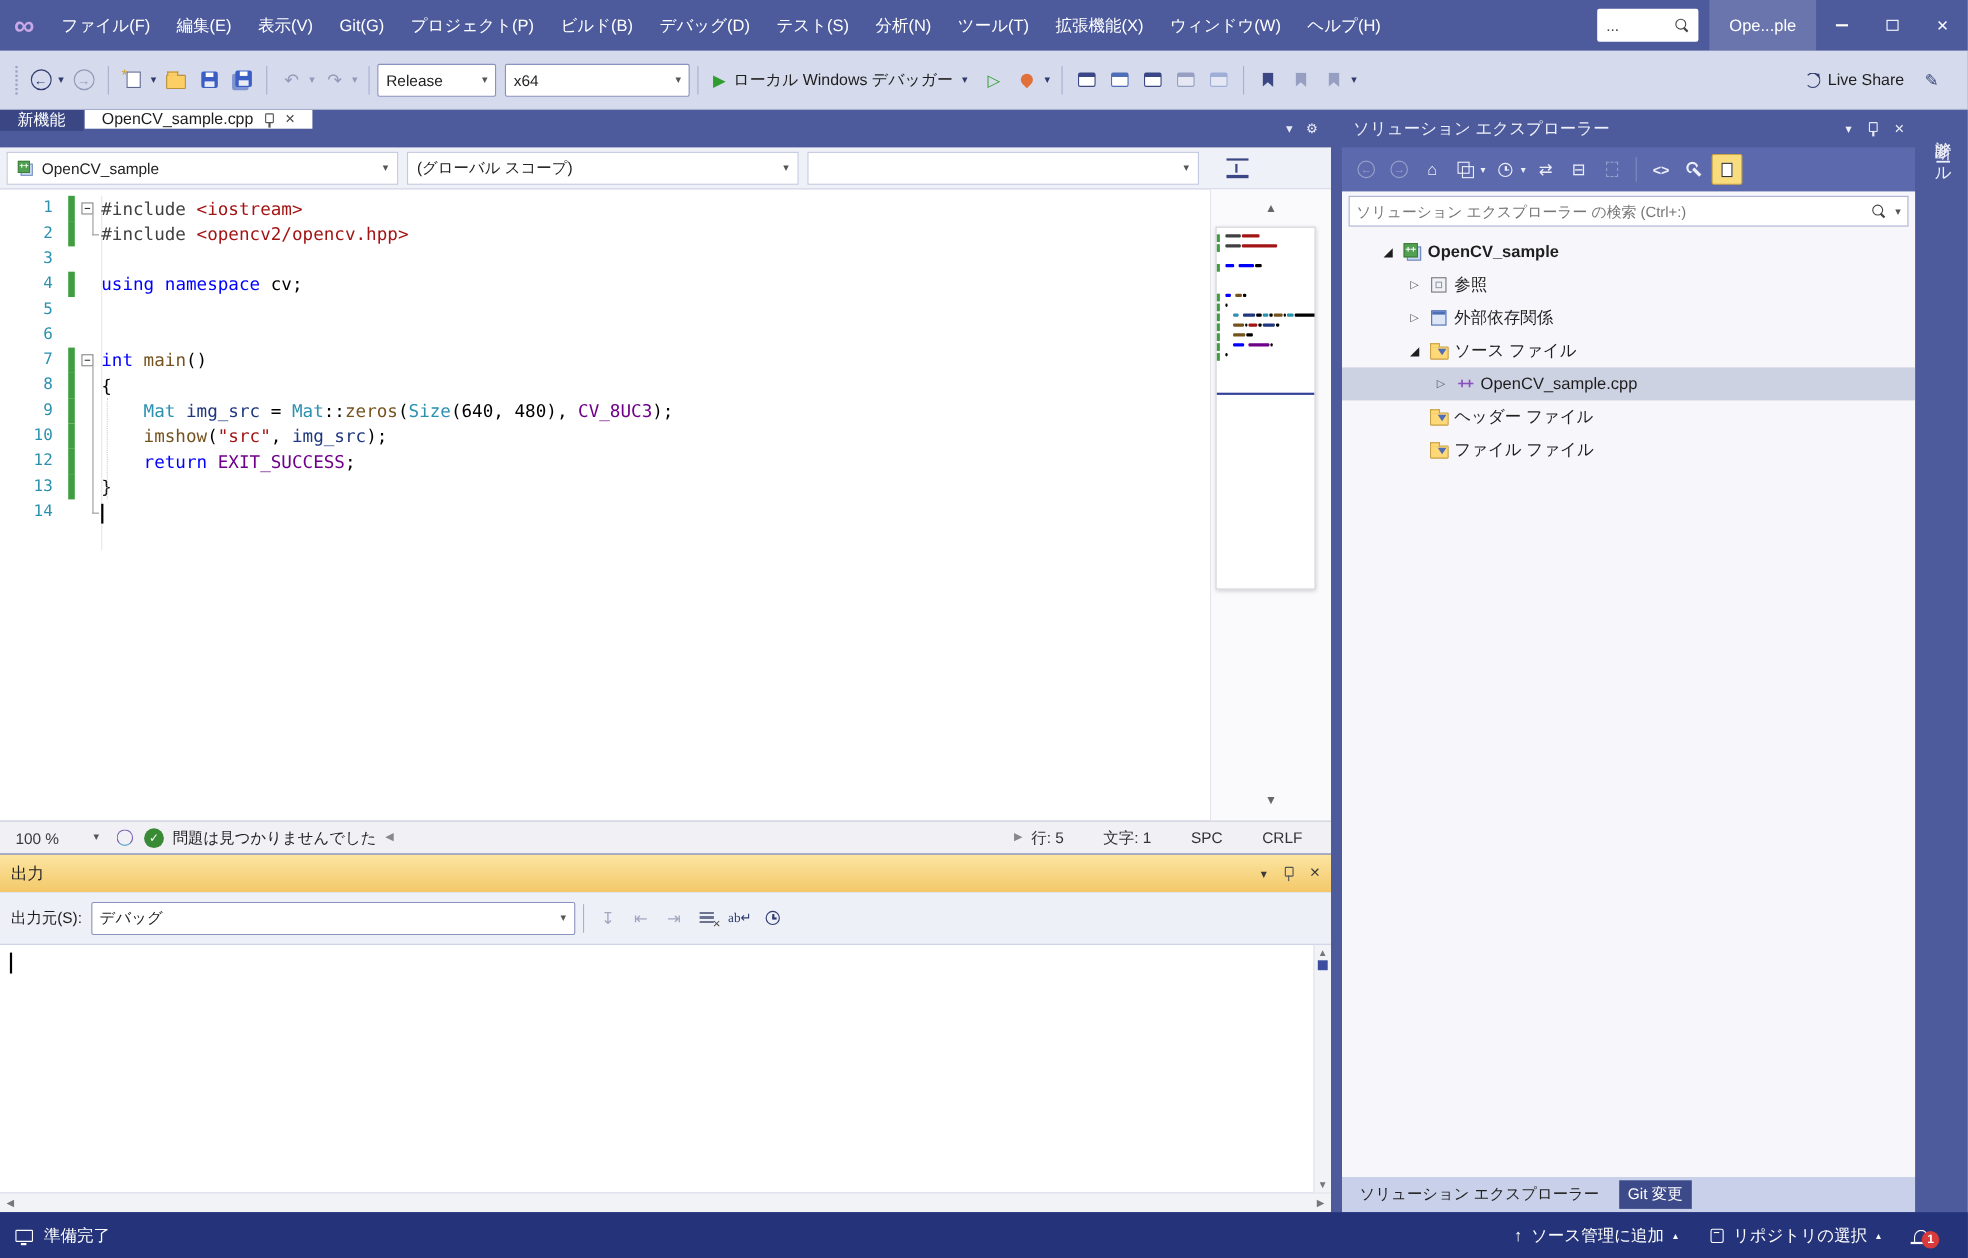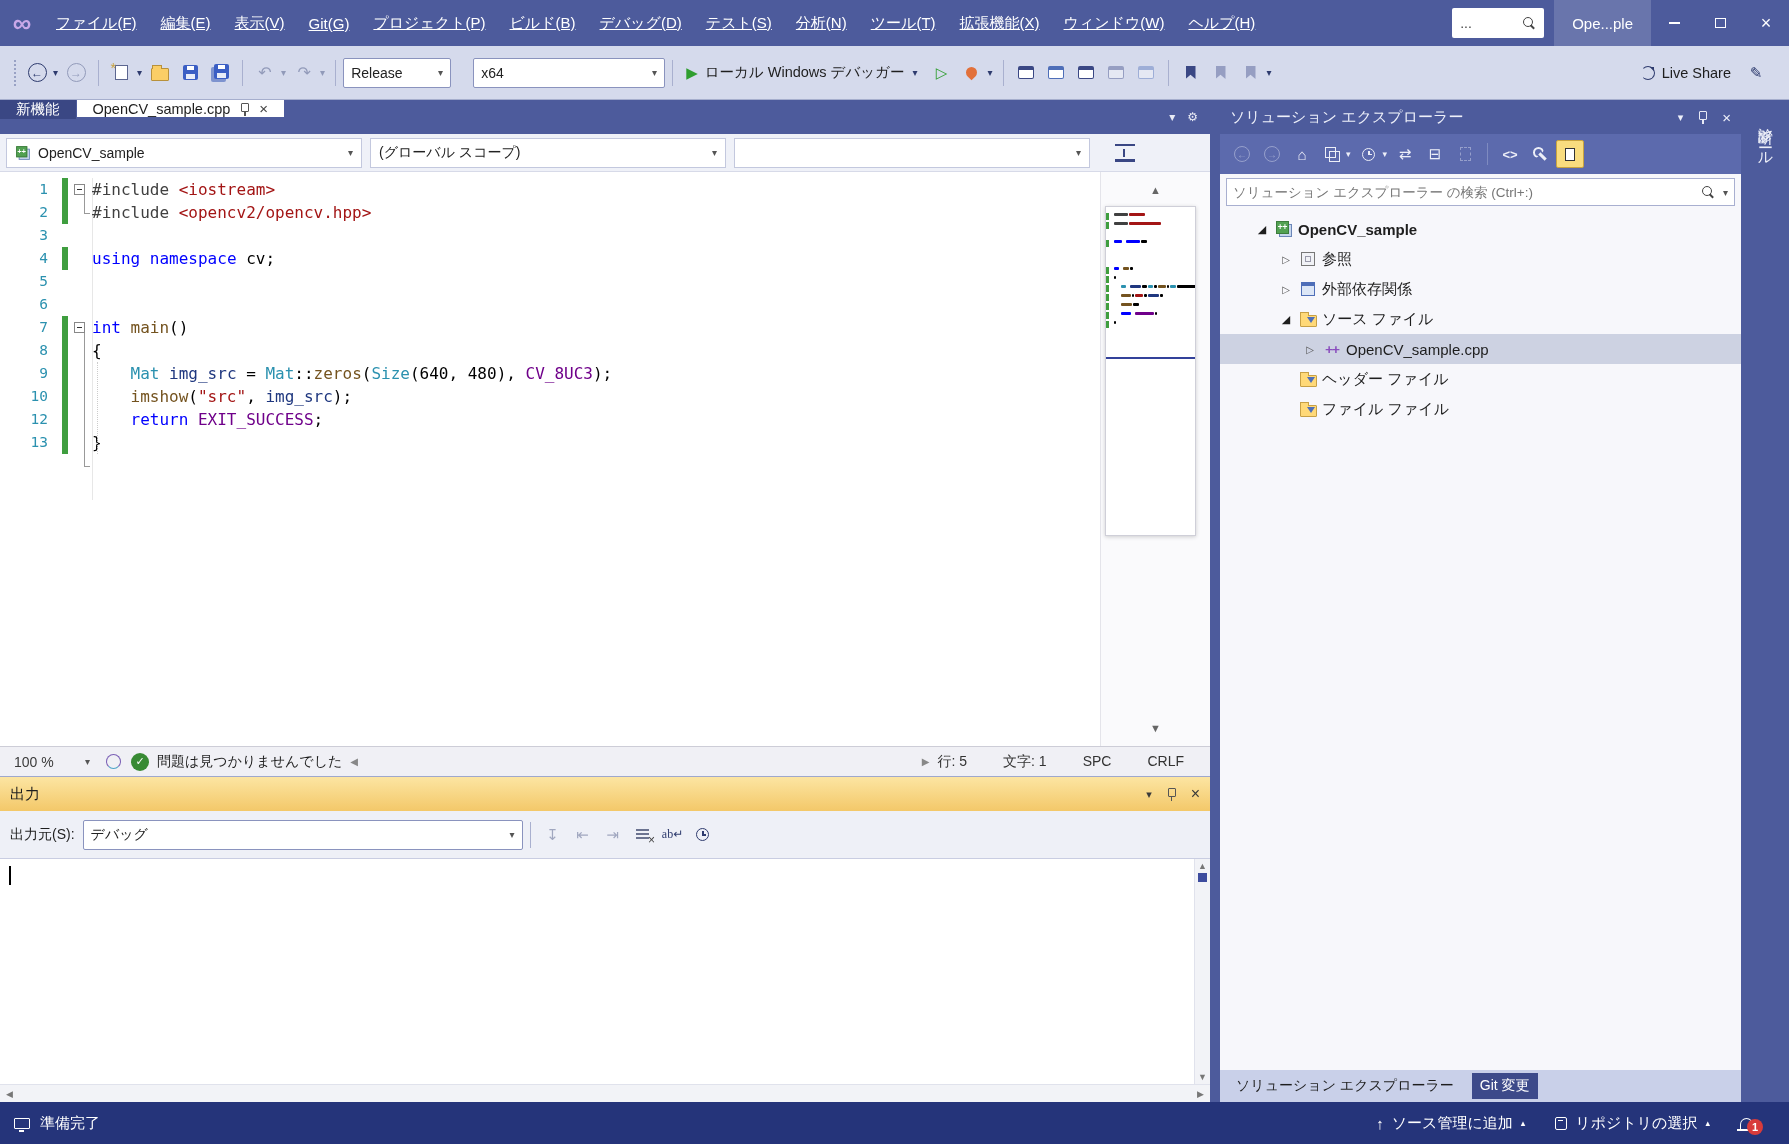--- a/index.html
+++ b/index.html
@@ -14,21 +14,21 @@
     --c-str:#a31515; --c-pp:#404040; --c-def:#000000; --c-var:#1f377f;
     --c-linenum:#2b91af;
   }
 
   .window { width:1789px; height:1144px; background:var(--chrome); display:flex; flex-direction:column; position:relative; }
 
   
   .menubar { height:46px; display:flex; align-items:stretch; color:#fff; flex:0 0 auto; }
   .vs-logo { width:44px; display:flex; align-items:center; justify-content:center; font-size:26px; color:#c9a8e8; font-weight:bold; }
   .menu-items { display:flex; align-items:stretch; }
-  .menu-item { display:flex; align-items:center; padding:0 12px; font-size:15px;text-decoration:underline; }
+  .menu-item { display:flex; align-items:center; padding:0 12px; font-size:15px; }
   .mb-right { margin-left:auto; display:flex; align-items:center; }
   .mb-search { width:92px; height:30px; background:#fff; border-radius:2px; display:flex; align-items:center; padding:0 8px; margin-right:10px; color:#444; }
   .mb-search-text { flex:1; font-size:14px; }
   .css-magnifier { width:14px; height:14px; position:relative; display:inline-block; }
   .css-magnifier::before { content:""; position:absolute; width:8px; height:8px; border:1.8px solid #444; border-radius:50%; left:1px; top:1px; }
   .css-magnifier::after { content:""; position:absolute; width:5px; height:1.8px; background:#444; transform:rotate(45deg); left:8px; top:10px; }
   .mb-title { height:100%; display:flex; align-items:center; padding:0 18px; background:rgba(255,255,255,.16); font-size:15px; }
   .win-btn { width:46px; height:100%; display:flex; align-items:center; justify-content:center; }
   .win-min { width:11px; height:1.6px; background:#fff; }
   .win-max { width:11px; height:10px; border:1.6px solid #fff; }
@@ -294,21 +294,21 @@
     <span class="tcaret disabled">▾</span>
     <button class="tbtn disabled">
         <span>↷</span>
       </button>
     <span class="tcaret disabled">▾</span>
     <span class="sep"></span>
     <div class="combo" style="width:108px">
       <span>Release</span>
       <span class="combo-caret">▾</span>
     </div>
-    <div class="combo" style="width:192px;margin-left:22px">
+    <div class="combo" style="width:168px;margin-left:8px">
       <span>x64</span>
       <span class="combo-caret">▾</span>
     </div>
     <span class="sep"></span>
     <div class="run-button">
       <span class="play-green">▶</span>
       <span class="run-label">ローカル Windows デバッガー</span>
       <span class="tcaret">▾</span>
     </div>
     <button class="tbtn">
@@ -467,20 +467,26 @@
               <span class="ln">12</span>
               <span class="chg on"></span>
               <span class="fold"></span>
               <span class="ct"><span class="tok-def">    </span><span class="tok-kw">return</span><span class="tok-def"> </span><span class="tok-mac">EXIT_SUCCESS</span><span class="tok-def">;</span></span>
             </div>
             <div class="code-line">
               <span class="ln">13</span>
               <span class="chg on"></span>
               <span class="fold"></span>
               <span class="ct"><span class="tok-def">}</span></span>
+            </div>
+            <div class="code-line">
+              <span class="ln">14</span>
+              <span class="chg"></span>
+              <span class="fold"></span>
+              <span class="ct"><span class="caret"></span></span>
             </div>
           </div>
         <div class="indent-guide"></div>
         <div class="map-strip">
           <span class="map-arrow up">▲</span>
           <div class="map-box" id="minimap">
               <div class="mm-chg" style="top: 6px;"></div>
               <div class="mm-tok tok-pp" style="left: 8px; top: 6px; width: 14px;"></div>
               <div class="mm-tok tok-str" style="left: 23px; top: 6px; width: 16px;"></div>
               <div class="mm-chg" style="top: 15px;"></div>

